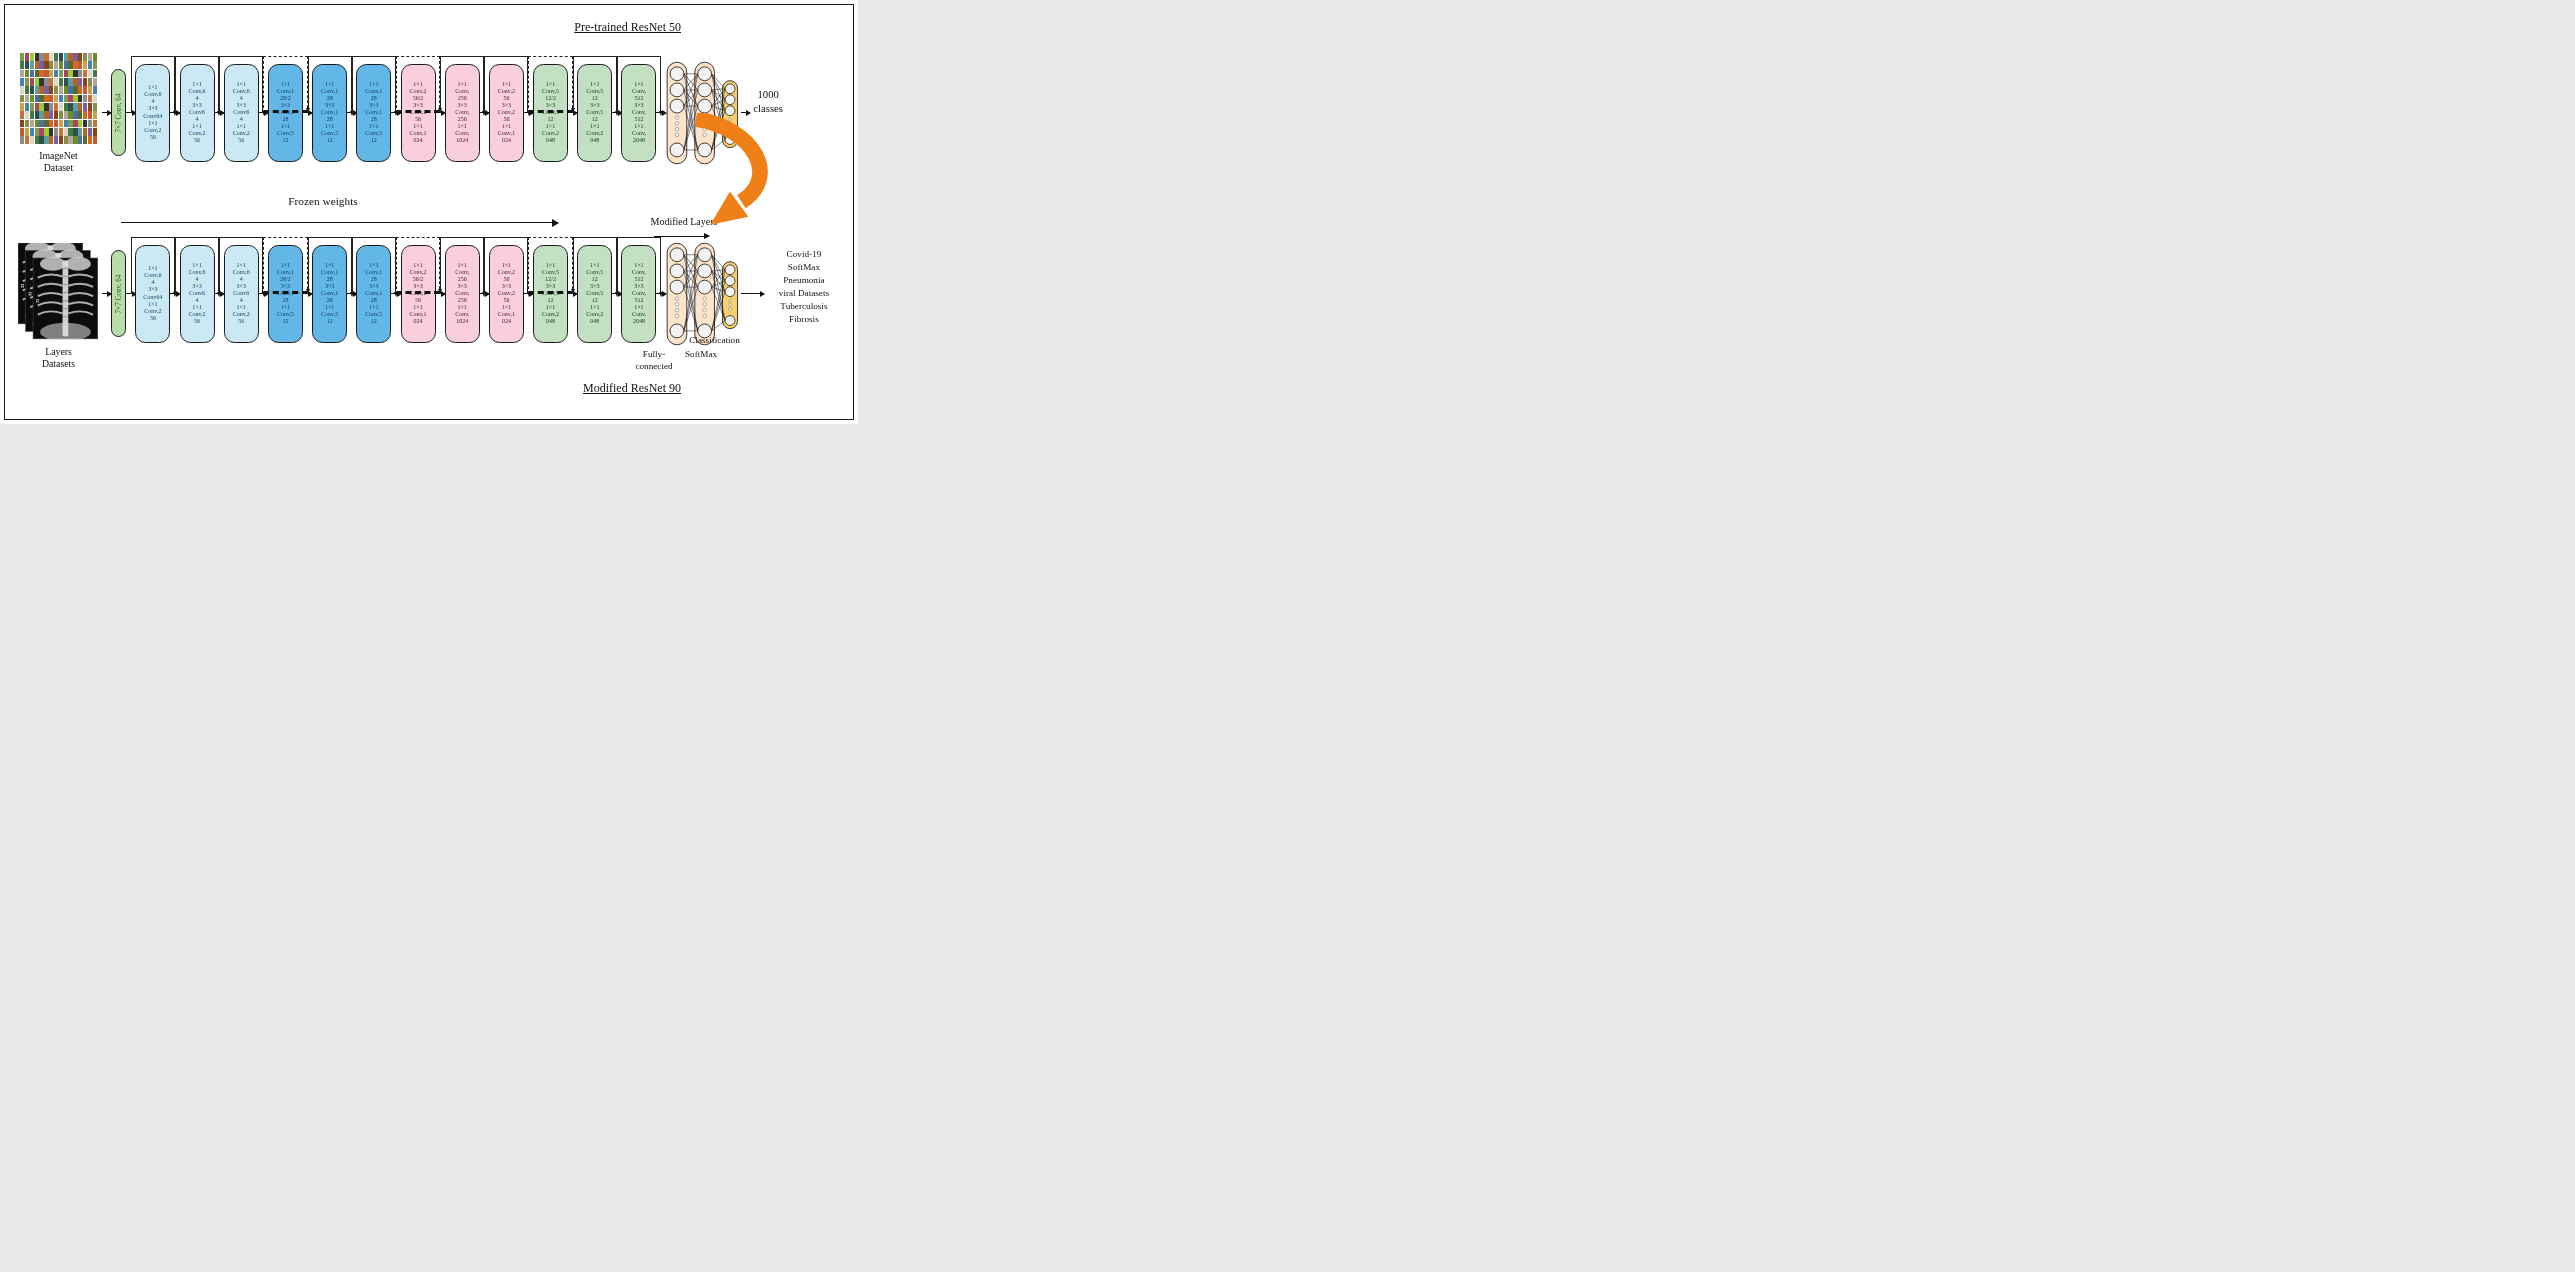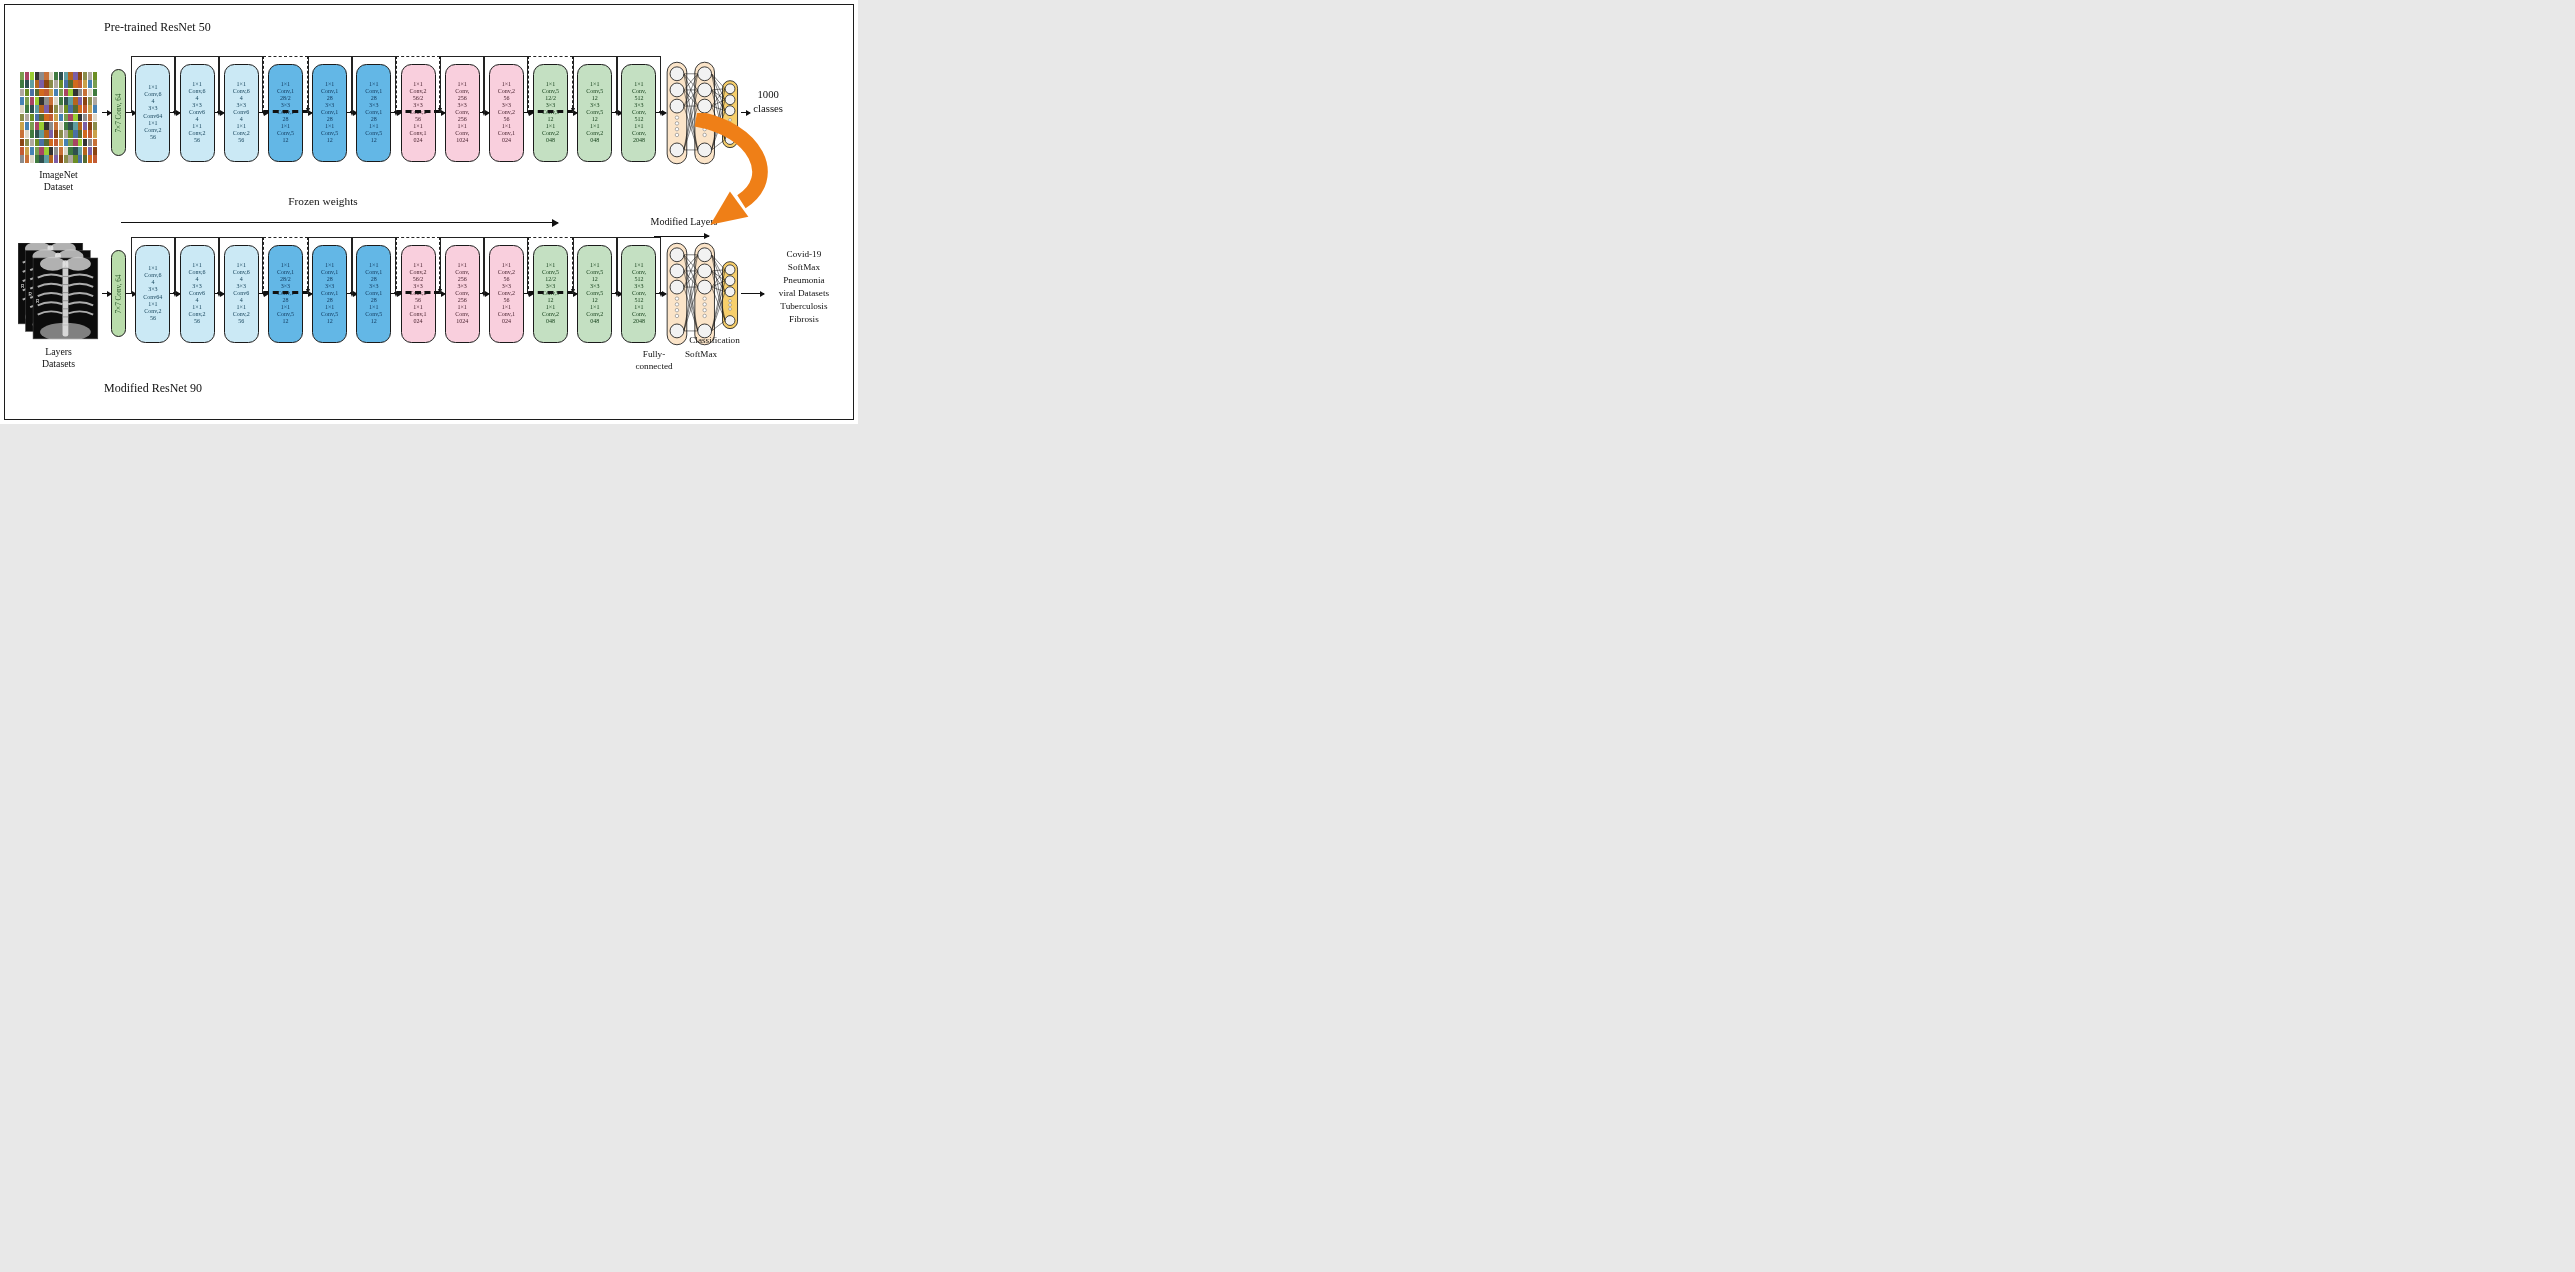--- a/index.html
+++ b/index.html
@@ -5,30 +5,30 @@
   :root{
     --c-lightblue:#cbe9f5; --c-darkblue:#63b7e6; --c-pink:#f9cfdd; --c-green:#c4e0c2;
     --t-lightblue:#17455c; --t-darkblue:#123a5e; --t-pink:#4a2430; --t-green:#17421c;
     --c-stem:#b9dcab; --t-stem:#2b5a2b; --c-peach:#fbe4c8; --c-gold:#f7cf6b;
     --c-orange:#ef7f17; --ink:#111;
   }
   *{box-sizing:border-box;margin:0;padding:0}
   body{background:#e8e8e8;font-family:"Liberation Serif", serif;}
   .canvas{position:relative;width:858px;height:424px;background:#fff;overflow:hidden;color:var(--ink);}
   .frame{position:absolute;inset:4px;border:1.2px solid #1c1c1c;}
-  .title{position:absolute;left:104px;width:577px;text-align:left;font-size:12px;}
+  .title{position:absolute;left:104px;width:577px;text-align:right;font-size:12px;text-decoration:underline;}
   #title-top{top:19.6px}
   #title-bottom{top:381px}
 
   .row{position:absolute;display:flex;align-items:flex-start;}
   #row-top{top:52px;left:15px}
   #row-bottom{top:233px;left:15px}
 
   .dataset{flex:none;width:87px;display:flex;flex-direction:column;align-items:center;}
-  #imagenet-ds{margin-top:20px}
+  #imagenet-ds{margin-top:1px}
   #covid-ds{margin-top:10.4px}
   .mosaic{width:77px;height:91px;display:grid;grid-template-columns:repeat(16,1fr);grid-auto-rows:1fr;gap:0.6px;}
   .mosaic .tile{width:100%;height:100%;}
   .ds-label{margin-top:5.8px;font-size:9.8px;line-height:1.25;text-align:center;}
 
   .harrow{flex:none;position:relative;width:9.2px;height:0;border-top:1.2px solid var(--ink);margin-top:60px;}
   .harrow::after{content:"";position:absolute;right:-1.2px;top:-3.5px;width:0;height:0;
     border-left:5.2px solid var(--ink);border-top:3.2px solid transparent;border-bottom:3.2px solid transparent;}
   .harrow.wide{width:23px}
 

